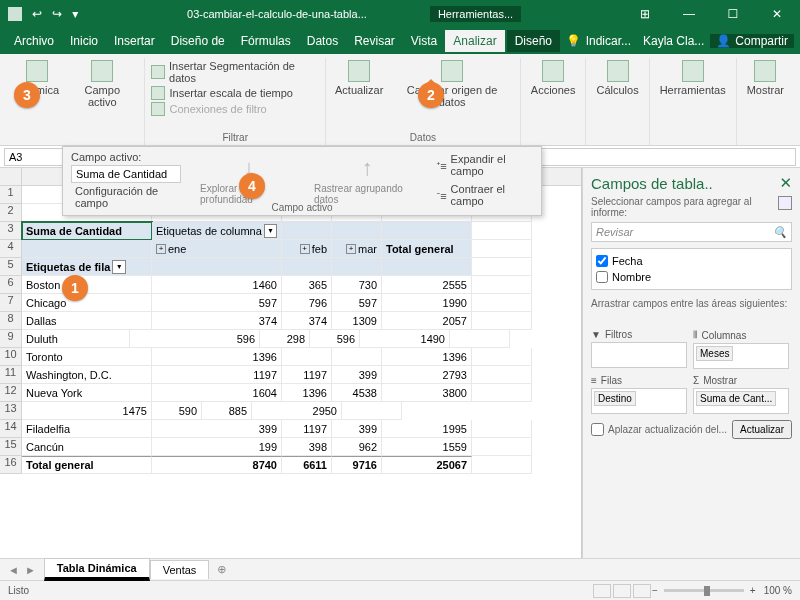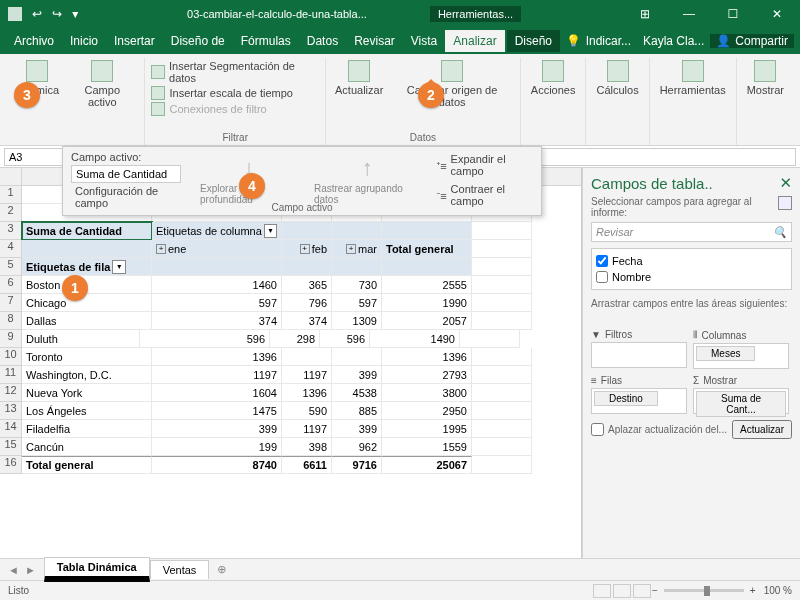--- a/index.html
+++ b/index.html
@@ -57,28 +57,28 @@
 .fp-sub { color:#666; font-size:10px; margin-bottom:4px; }
 .fp-search { border:1px solid #ccc; height:20px; padding:0 4px; display:flex; align-items:center; color:#888; font-style:italic; margin-bottom:6px; background:#fff; }
 .fp-list { border:1px solid #ccc; background:#fff; padding:4px; margin-bottom:8px; }
 .fp-chk { display:flex; align-items:center; gap:4px; padding:2px 0; }
 .fp-chk input { width:12px; height:12px; }
 .fp-drag { color:#666; font-size:10px; margin-bottom:20px; }
 .fp-areas { display:flex; flex-wrap:wrap; gap:6px; }
 .fp-area { width:96px; }
 .fp-area .ah { color:#555; font-size:10px; display:flex; align-items:center; gap:4px; margin-bottom:2px; }
 .fp-area .abox { border:1px solid #ccc; background:#fff; height:26px; padding:2px; }
-.fp-area .tag { background:#f0f0f0; border:1px solid #ccc; font-size:10px; padding:1px 14px; display:inline-flex; align-items:center; max-width:100%; overflow:hidden;text-align:center; }
+.fp-area .tag { background:#f0f0f0; border:1px solid #ccc; font-size:10px; padding:1px 3px; display:inline-flex; align-items:center; max-width:100%; overflow:hidden; }
 .fp-defer { display:flex; align-items:center; gap:4px; margin-top:6px; font-size:10px; color:#666; }
 .fp-defer button { font-size:10px; padding:2px 6px; margin-left:auto; }
 
 .sheetbar { height:22px; background:#f3f3f3; border-top:1px solid #d4d4d4; display:flex; align-items:center; font-size:11px; }
 .sheet-nav { display:flex; gap:6px; padding:0 8px; color:#888; }
 .sheet-tab { padding:3px 12px; border:1px solid #ccc; border-bottom:none; background:#fff; }
-.sheet-tab.active { font-weight:bold; border-bottom:6px solid #000000; }
+.sheet-tab.active { font-weight:bold; border-bottom:4px solid #000000; }
 .sheet-add { padding:0 8px; color:#888; }
 .status { height:20px; background:#f3f3f3; border-top:1px solid #d4d4d4; display:flex; align-items:center; padding:0 8px; font-size:10px; color:#555; }
 .status .sp { flex:1; }
 .status .vbtn { width:18px; height:14px; border:1px solid #ccc; margin:0 1px; }
 .zoom-slider { width:80px; height:3px; background:#ccc; margin:0 6px; position:relative; }
 .zoom-slider::after { content:""; position:absolute; left:50%; top:-3px; width:6px; height:10px; background:#888; }
 
 .callout { position:absolute; width:26px; height:26px; border-radius:50%; background:#ed7d31; color:#fff; font-weight:bold; display:flex; align-items:center; justify-content:center; font-size:14px; box-shadow:0 1px 2px rgba(0,0,0,.3); z-index:50; }
 .callout.arrow-up::after { content:""; position:absolute; top:-8px; left:8px; border:5px solid transparent; border-bottom-color:#ed7d31; }
 
@@ -308,21 +308,21 @@
           <div class="rh">8</div>
           <div class="cell " style="width:130px">Dallas</div>
           <div class="cell r" style="width:130px">374</div>
           <div class="cell r" style="width:50px">374</div>
           <div class="cell r" style="width:50px">1309</div>
           <div class="cell r" style="width:90px">2057</div>
           <div class="cell " style="width:60px"></div>
         </div>
         <div class="row">
           <div class="rh">9</div>
-          <div class="cell " style="width:118px">Duluth</div>
+          <div class="cell " style="width:108px">Duluth</div>
           <div class="cell r" style="width:130px">596</div>
           <div class="cell r" style="width:50px">298</div>
           <div class="cell r" style="width:50px">596</div>
           <div class="cell r" style="width:90px">1490</div>
           <div class="cell " style="width:60px"></div>
         </div>
         <div class="row">
           <div class="rh">10</div>
           <div class="cell " style="width:130px">Toronto</div>
           <div class="cell r" style="width:130px">1396</div>
@@ -344,21 +344,20 @@
           <div class="rh">12</div>
           <div class="cell " style="width:130px">Nueva York</div>
           <div class="cell r" style="width:130px">1604</div>
           <div class="cell r" style="width:50px">1396</div>
           <div class="cell r" style="width:50px">4538</div>
           <div class="cell r" style="width:90px">3800</div>
           <div class="cell " style="width:60px"></div>
         </div>
         <div class="row">
           <div class="rh">13</div>
-          <div class="cell " style="width:130px">Los Ángeles</div>
           <div class="cell r" style="width:130px">1475</div>
           <div class="cell r" style="width:50px">590</div>
           <div class="cell r" style="width:50px">885</div>
           <div class="cell r" style="width:90px">2950</div>
           <div class="cell " style="width:60px"></div>
         </div>
         <div class="row">
           <div class="rh">14</div>
           <div class="cell " style="width:130px">Filadelfia</div>
           <div class="cell r" style="width:130px">399</div>

